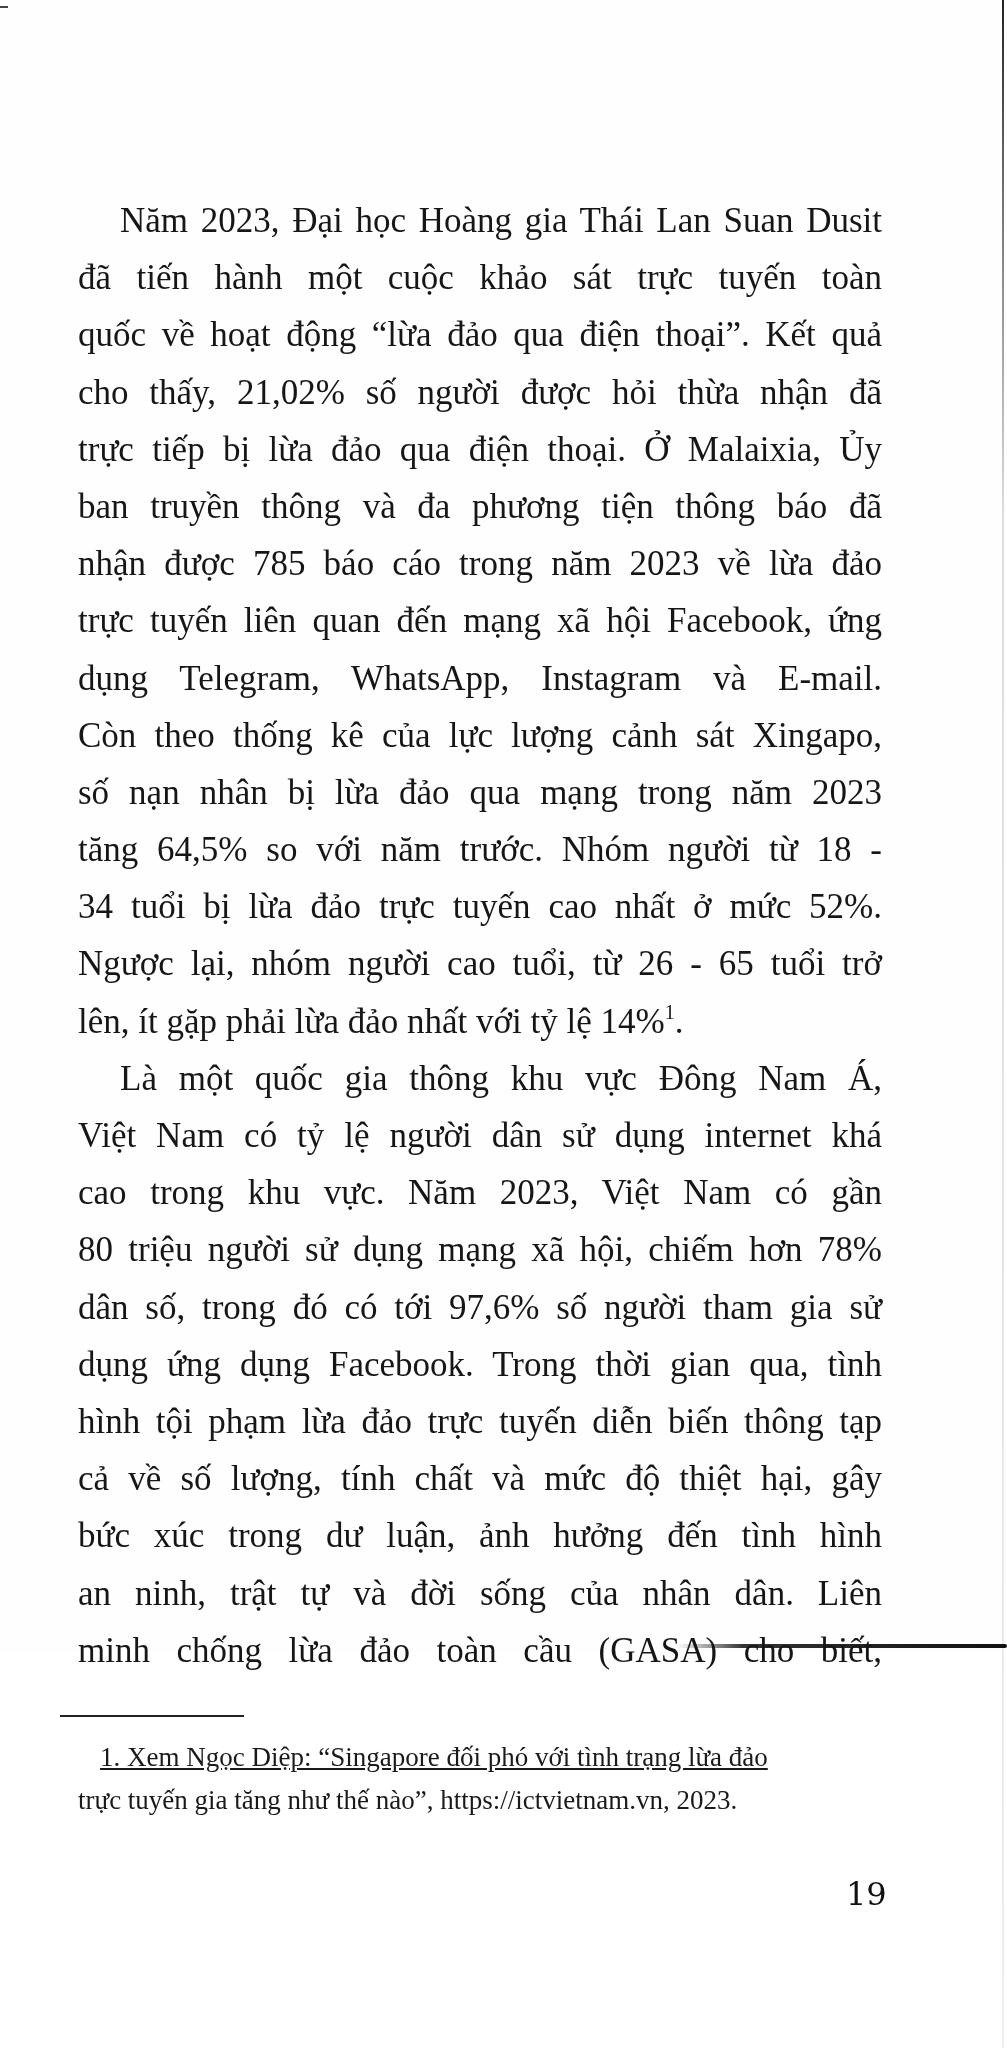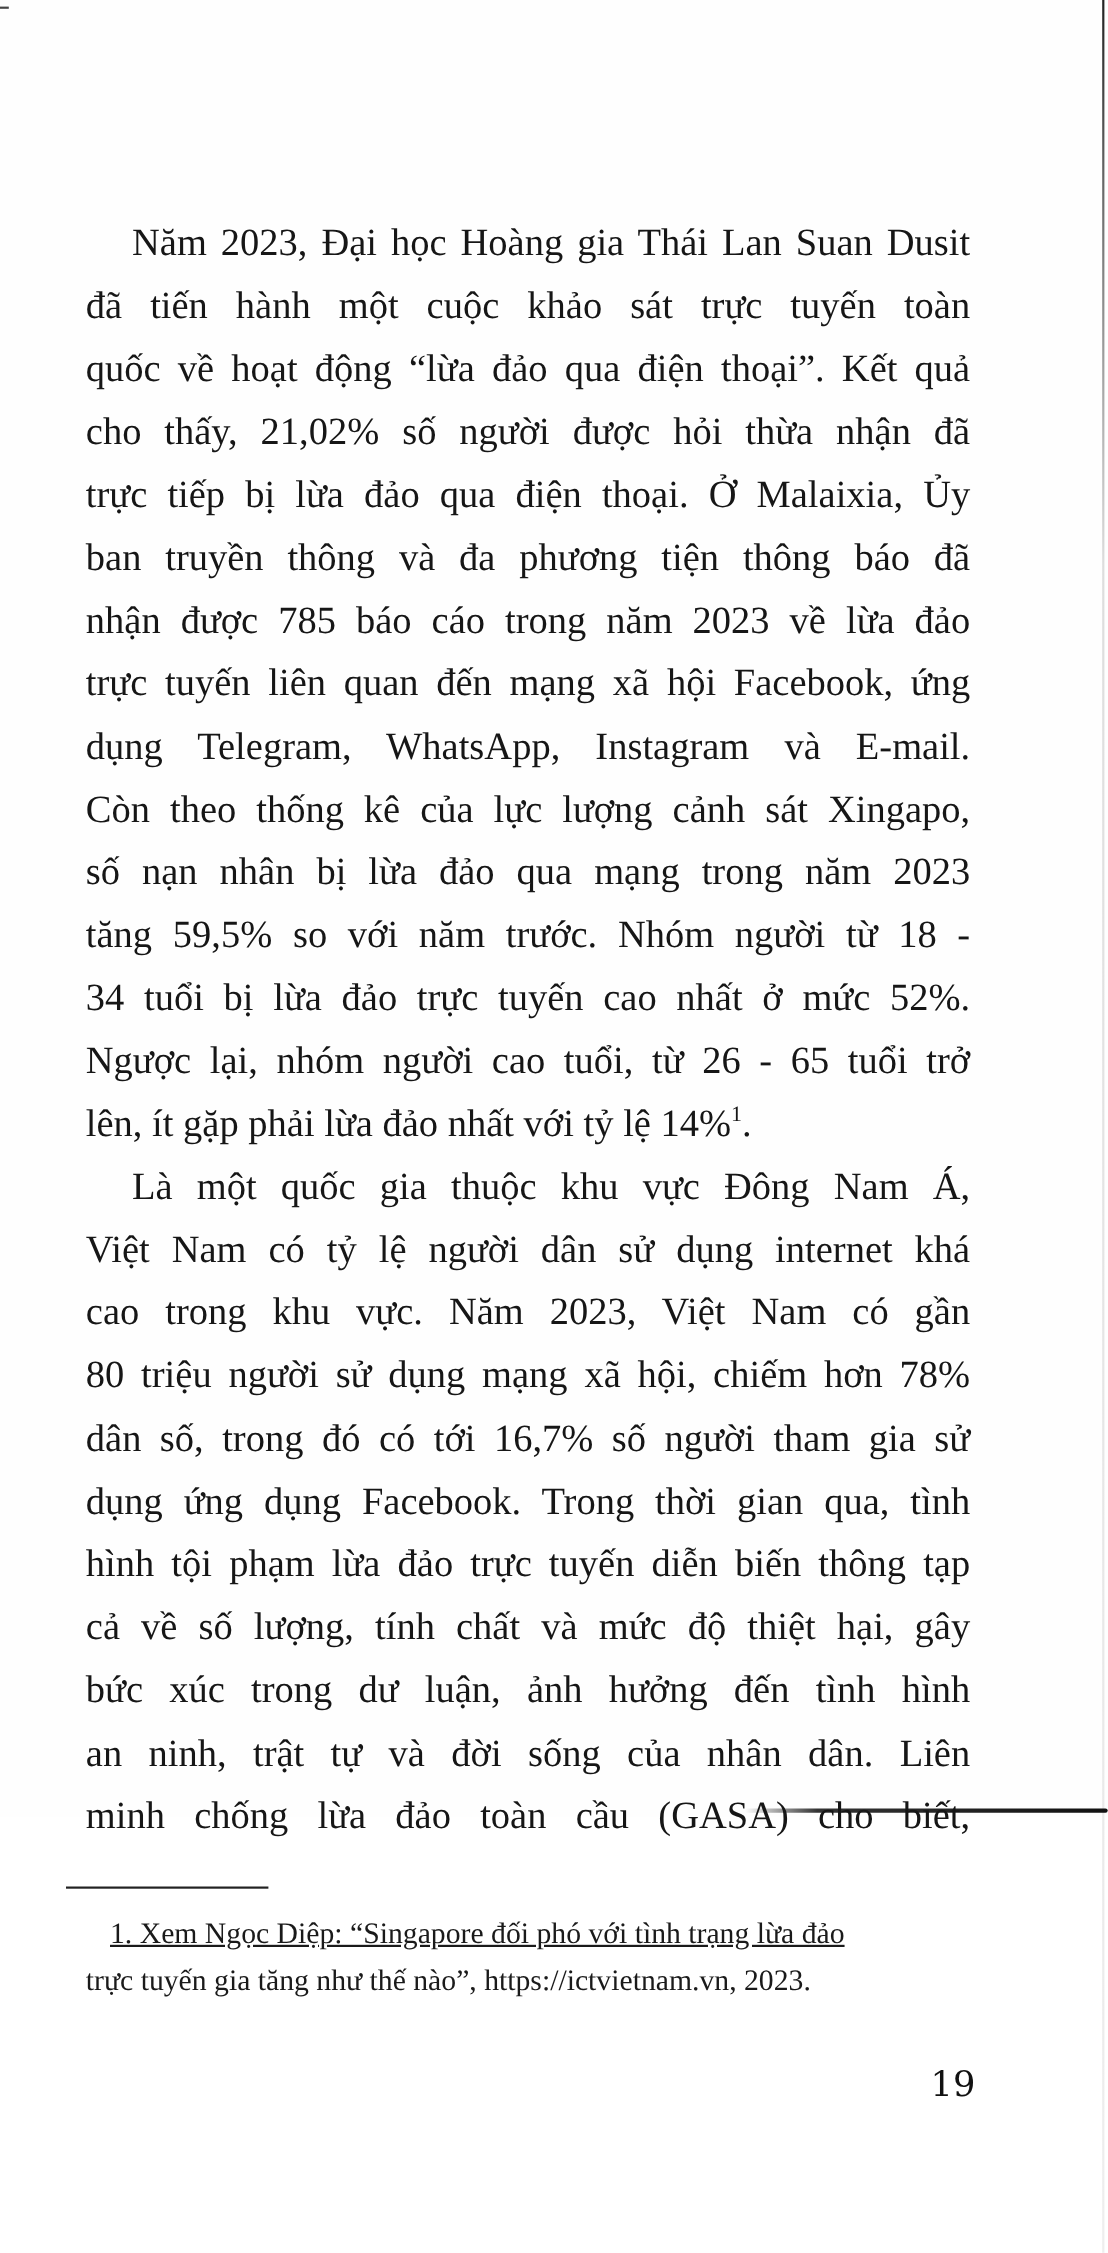--- a/index.html
+++ b/index.html
@@ -56,32 +56,32 @@
       <span class="line">đã tiến hành một cuộc khảo sát trực tuyến toàn</span>
       <span class="line">quốc về hoạt động “lừa đảo qua điện thoại”. Kết quả</span>
       <span class="line">cho thấy, 21,02% số người được hỏi thừa nhận đã</span>
       <span class="line">trực tiếp bị lừa đảo qua điện thoại. Ở Malaixia, Ủy</span>
       <span class="line">ban truyền thông và đa phương tiện thông báo đã</span>
       <span class="line">nhận được 785 báo cáo trong năm 2023 về lừa đảo</span>
       <span class="line">trực tuyến liên quan đến mạng xã hội Facebook, ứng</span>
       <span class="line">dụng Telegram, WhatsApp, Instagram và E-mail.</span>
       <span class="line">Còn theo thống kê của lực lượng cảnh sát Xingapo,</span>
       <span class="line">số nạn nhân bị lừa đảo qua mạng trong năm 2023</span>
-      <span class="line">tăng 59,5% so với năm trước. Nhóm người từ 18 -</span>
+      <span class="line">tăng 64,5% so với năm trước. Nhóm người từ 18 -</span>
       <span class="line">34 tuổi bị lừa đảo trực tuyến cao nhất ở mức 52%.</span>
       <span class="line">Ngược lại, nhóm người cao tuổi, từ 26 - 65 tuổi trở</span>
       <span class="line last"><span>lên, ít gặp phải lừa đảo nhất với tỷ lệ 14%</span><sup>1</sup><span>.</span></span>
     </div>
 
     <div>
-      <span class="line indent">Là một quốc gia thuộc khu vực Đông Nam Á,</span>
+      <span class="line indent">Là một quốc gia thông khu vực Đông Nam Á,</span>
       <span class="line">Việt Nam có tỷ lệ người dân sử dụng internet khá</span>
       <span class="line">cao trong khu vực. Năm 2023, Việt Nam có gần</span>
       <span class="line">80 triệu người sử dụng mạng xã hội, chiếm hơn 78%</span>
-      <span class="line">dân số, trong đó có tới 16,7% số người tham gia sử</span>
+      <span class="line">dân số, trong đó có tới 97,6% số người tham gia sử</span>
       <span class="line">dụng ứng dụng Facebook. Trong thời gian qua, tình</span>
       <span class="line">hình tội phạm lừa đảo trực tuyến diễn biến thông tạp</span>
       <span class="line">cả về số lượng, tính chất và mức độ thiệt hại, gây</span>
       <span class="line">bức xúc trong dư luận, ảnh hưởng đến tình hình</span>
       <span class="line">an ninh, trật tự và đời sống của nhân dân. Liên</span>
       <span class="line">minh chống lừa đảo toàn cầu (GASA) cho biết,</span>
     </div>
   </div>
 
   <div class="fn-rule"></div>

